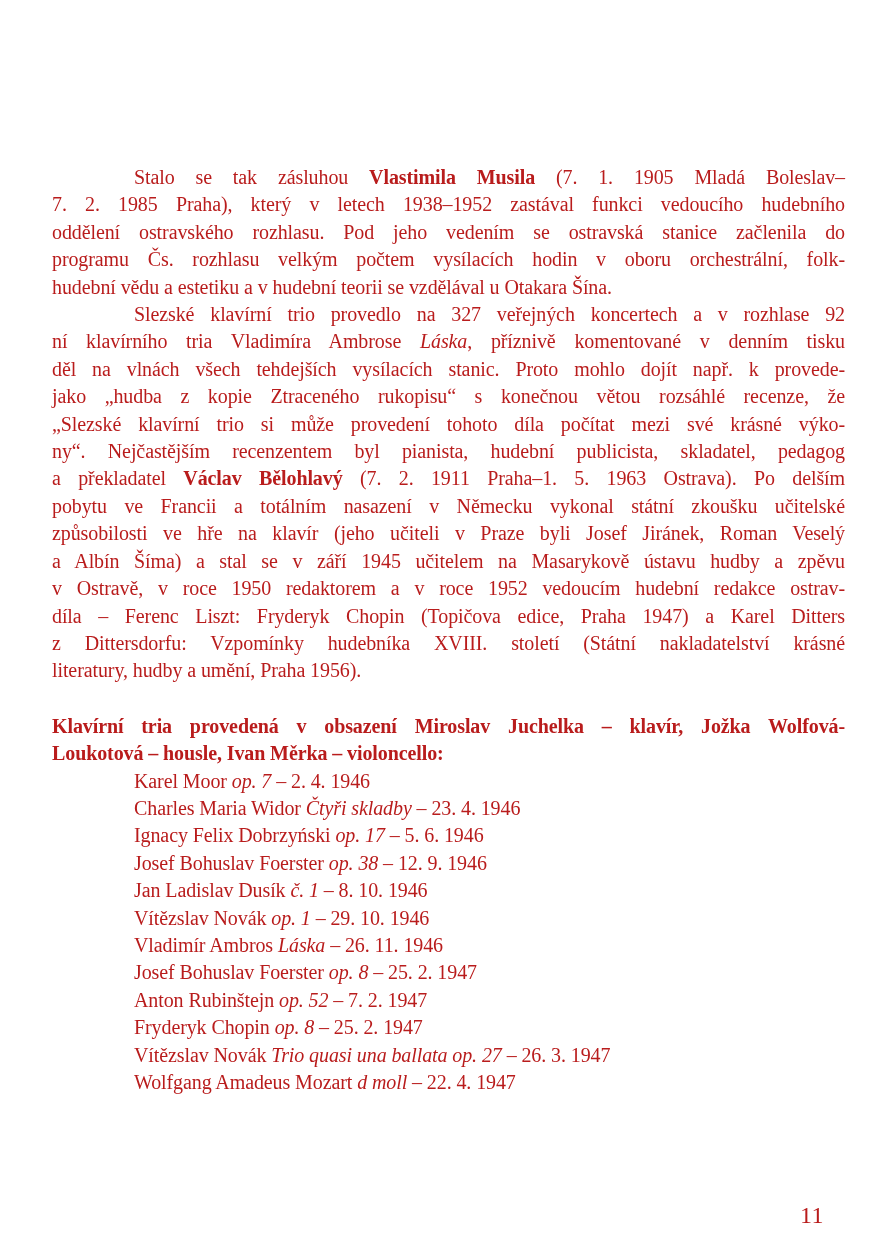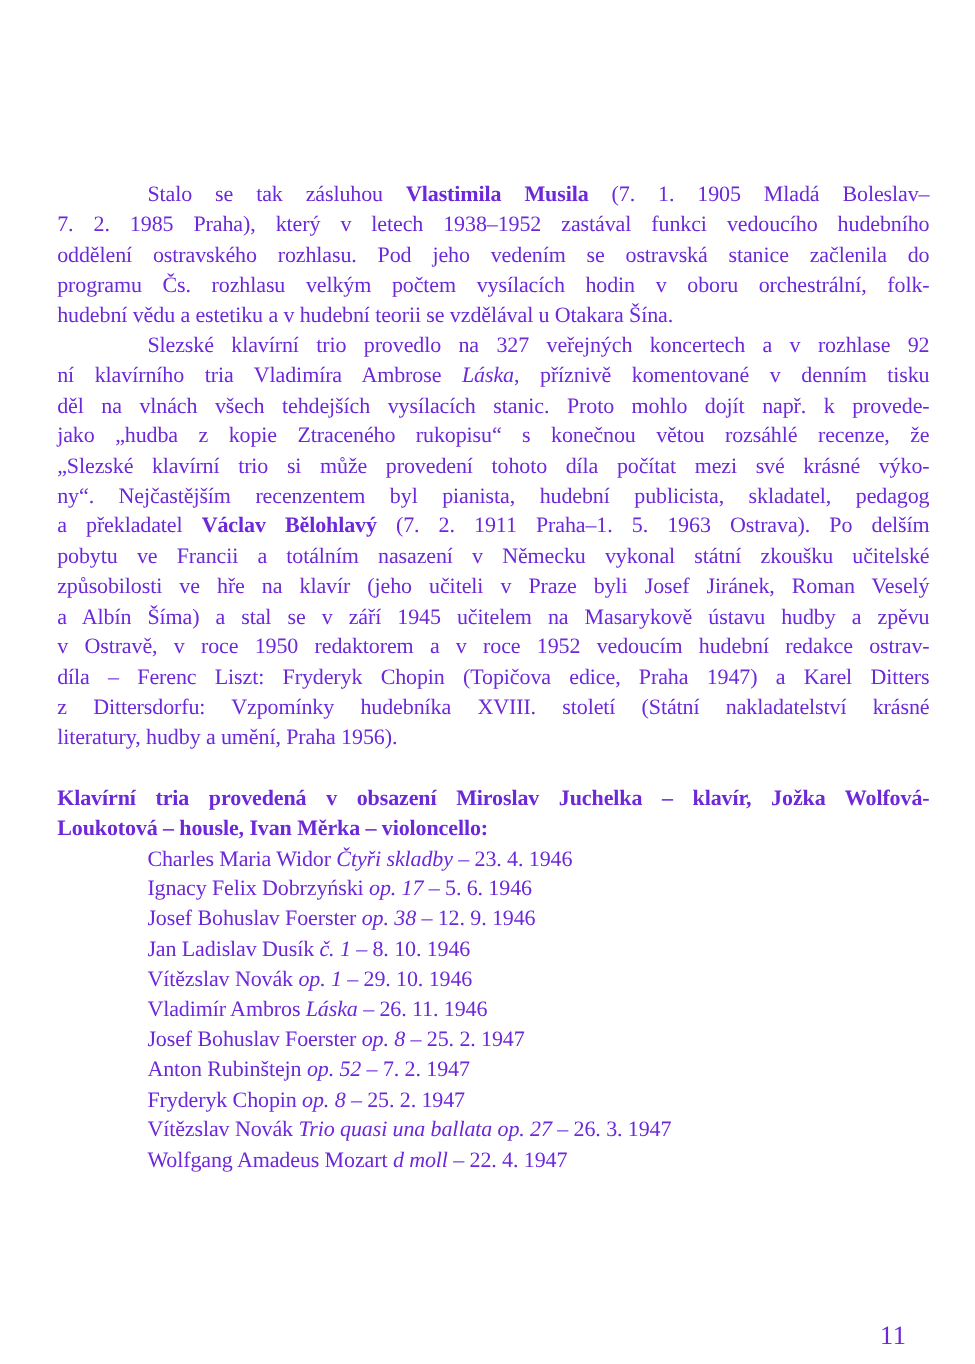--- a/index.html
+++ b/index.html
@@ -6,21 +6,21 @@
     margin: 0;
     padding: 0;
     background: #ffffff;
   }
   .page {
     position: relative;
     width: 886px;
     height: 1240px;
     background: #ffffff;
     font-family: "Liberation Serif", "DejaVu Serif", serif;
-    color: #6d28d9;
+    color: #b91c1c;
     overflow: hidden;
   }
   .content {
     position: absolute;
     left: 52px;
     top: 164px;
     width: 793px;
   }
   .line {
     font-size: 20px;
@@ -83,20 +83,21 @@
         <div class="line"><span class="seg n">v Ostravě, v roce 1950 redaktorem a v roce 1952 vedoucím hudební redakce ostrav-</span></div>
         <div class="line"><span class="seg n">díla – Ferenc Liszt: Fryderyk Chopin (Topičova edice, Praha 1947) a Karel Ditters</span></div>
         <div class="line"><span class="seg n">z Dittersdorfu: Vzpomínky hudebníka XVIII. století (Státní nakladatelství krásné</span></div>
         <div class="line no-just"><span class="seg n">literatury, hudby a umění, Praha 1956).</span></div>
       </div>
       <div class="block heading">
         <div class="line"><span class="seg b">Klavírní tria provedená v obsazení Miroslav Juchelka – klavír, Jožka Wolfová-</span></div>
         <div class="line no-just"><span class="seg b">Loukotová – housle, Ivan Měrka – violoncello:</span></div>
       </div>
       <div class="block list">
+        <div class="line no-just"><span class="seg n">Karel Moor </span><span class="seg i">op. 7</span><span class="seg n"> – 2. 4. 1946</span></div>
         <div class="line no-just"><span class="seg n">Charles Maria Widor </span><span class="seg i">Čtyři skladby</span><span class="seg n"> – 23. 4. 1946</span></div>
         <div class="line no-just"><span class="seg n">Ignacy Felix Dobrzyński </span><span class="seg i">op. 17</span><span class="seg n"> – 5. 6. 1946</span></div>
         <div class="line no-just"><span class="seg n">Josef Bohuslav Foerster </span><span class="seg i">op. 38</span><span class="seg n"> – 12. 9. 1946</span></div>
         <div class="line no-just"><span class="seg n">Jan Ladislav Dusík </span><span class="seg i">č. 1</span><span class="seg n"> – 8. 10. 1946</span></div>
         <div class="line no-just"><span class="seg n">Vítězslav Novák </span><span class="seg i">op. 1</span><span class="seg n"> – 29. 10. 1946</span></div>
         <div class="line no-just"><span class="seg n">Vladimír Ambros </span><span class="seg i">Láska</span><span class="seg n"> – 26. 11. 1946</span></div>
         <div class="line no-just"><span class="seg n">Josef Bohuslav Foerster </span><span class="seg i">op. 8</span><span class="seg n"> – 25. 2. 1947</span></div>
         <div class="line no-just"><span class="seg n">Anton Rubinštejn </span><span class="seg i">op. 52</span><span class="seg n"> – 7. 2. 1947</span></div>
         <div class="line no-just"><span class="seg n">Fryderyk Chopin </span><span class="seg i">op. 8</span><span class="seg n"> – 25. 2. 1947</span></div>
         <div class="line no-just"><span class="seg n">Vítězslav Novák </span><span class="seg i">Trio quasi una ballata op. 27</span><span class="seg n"> – 26. 3. 1947</span></div>

